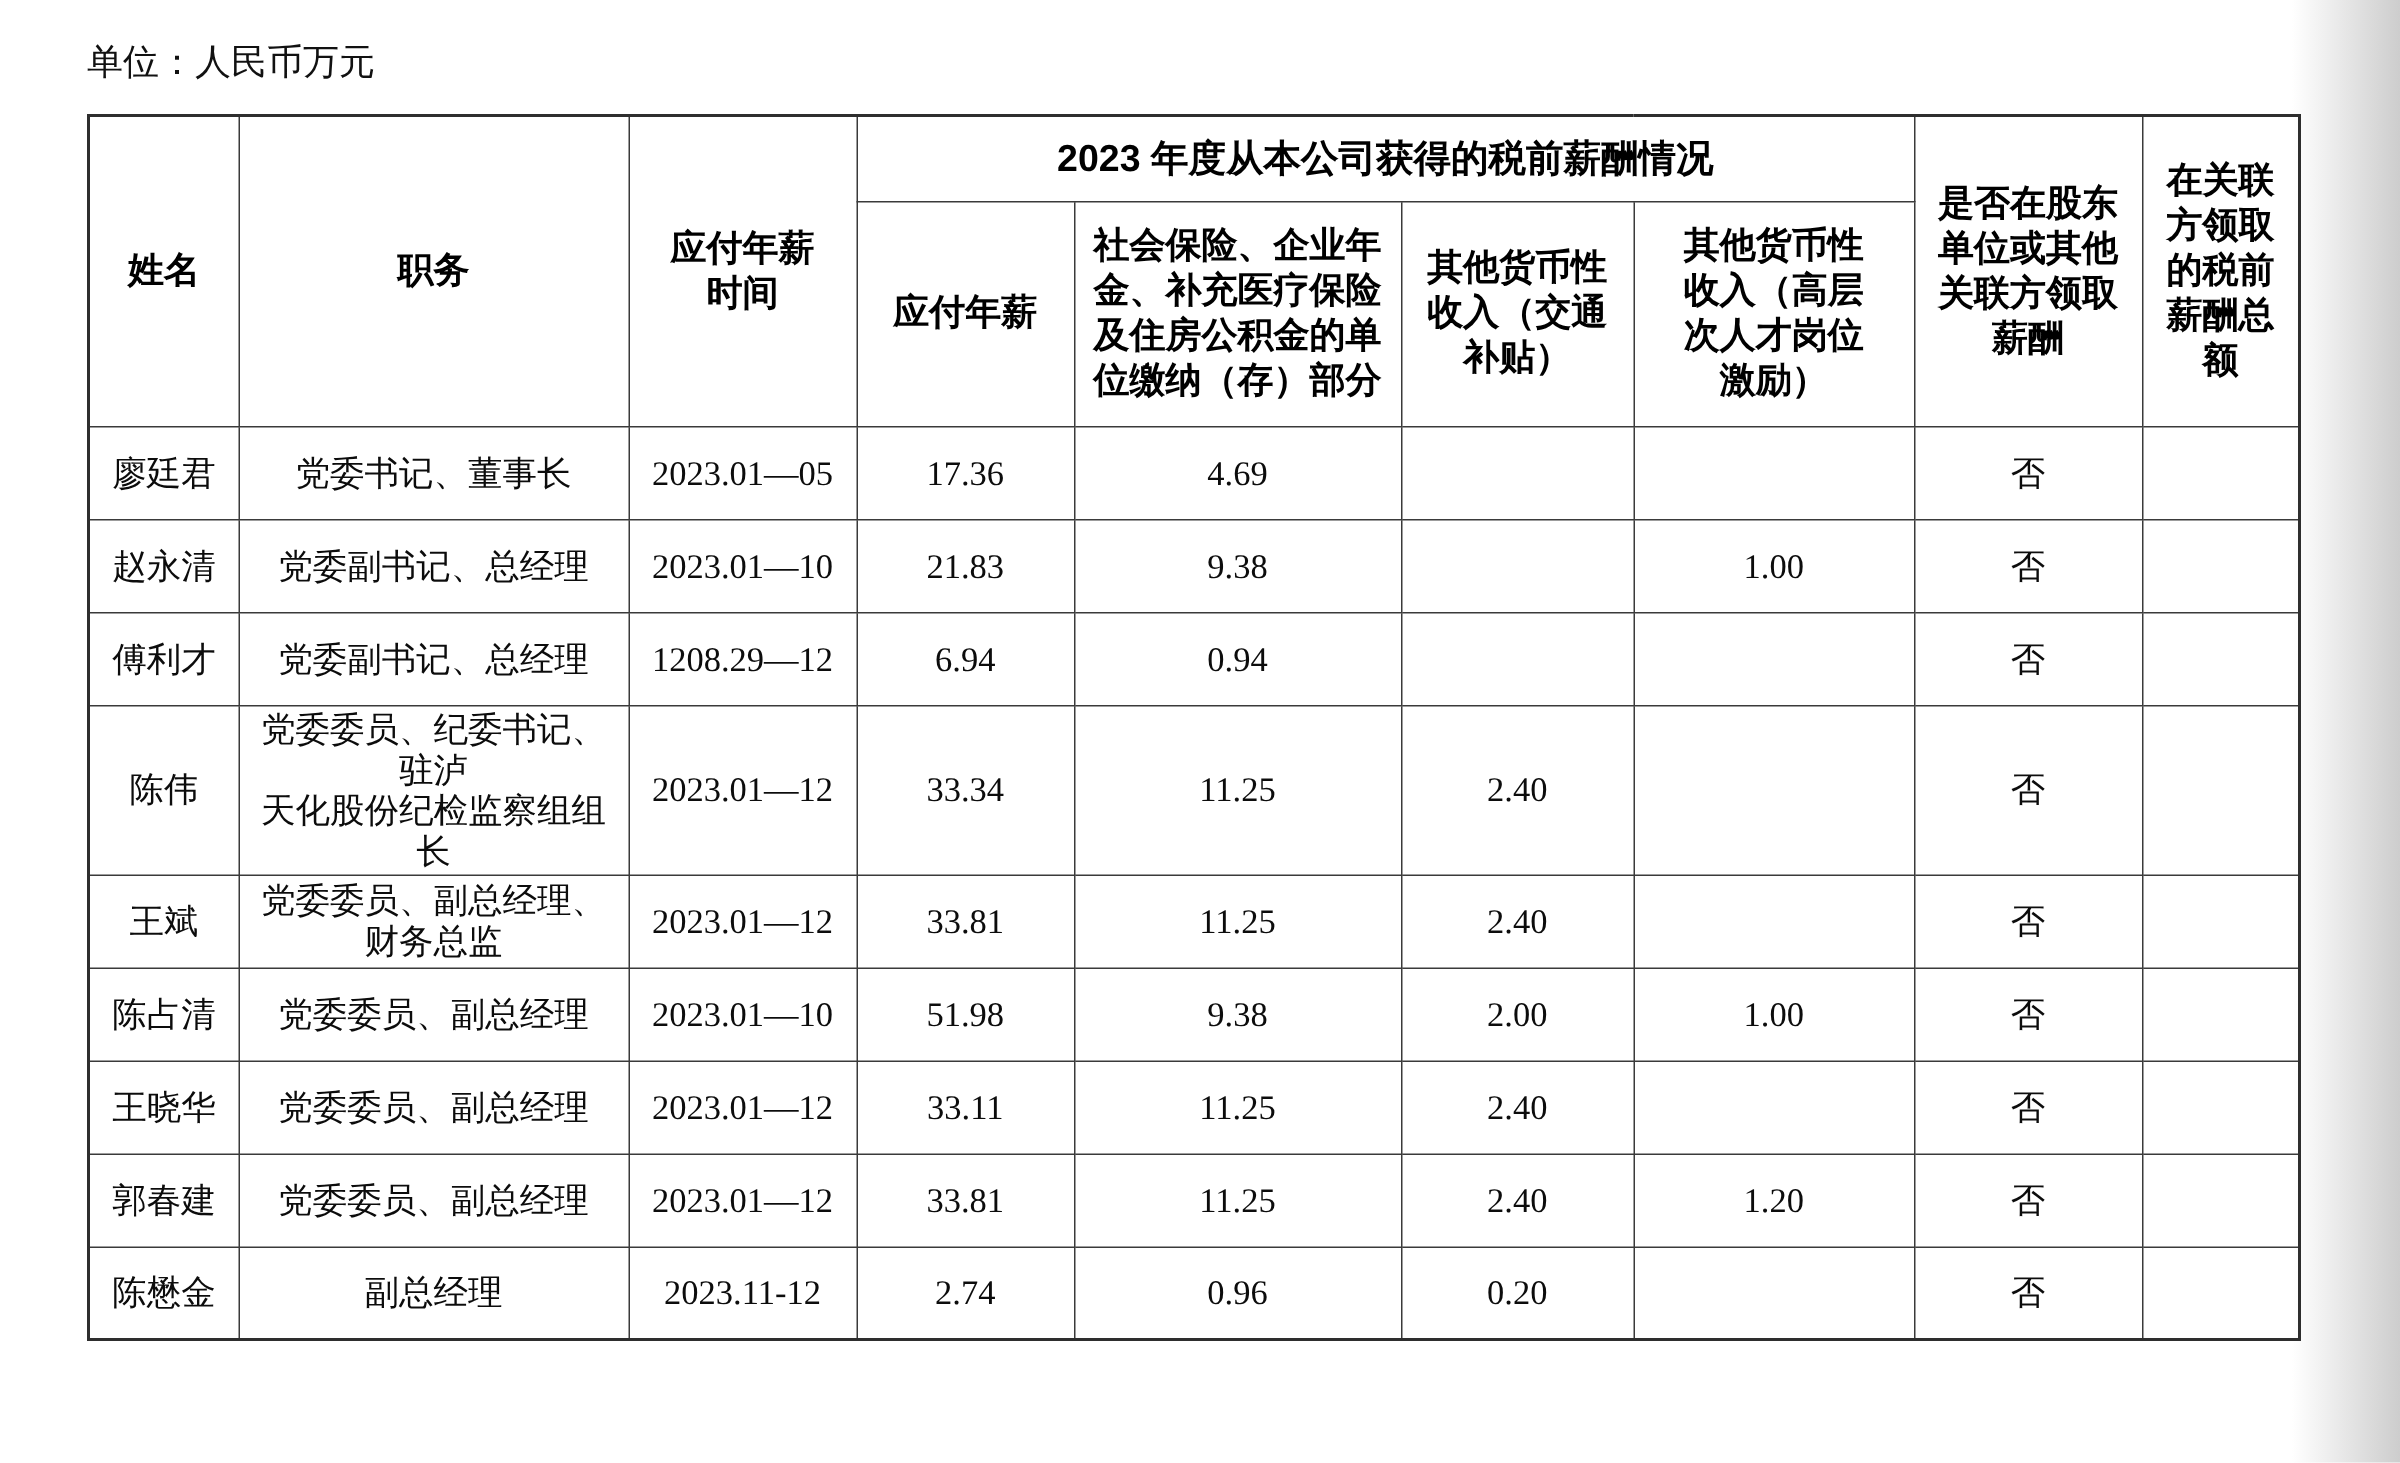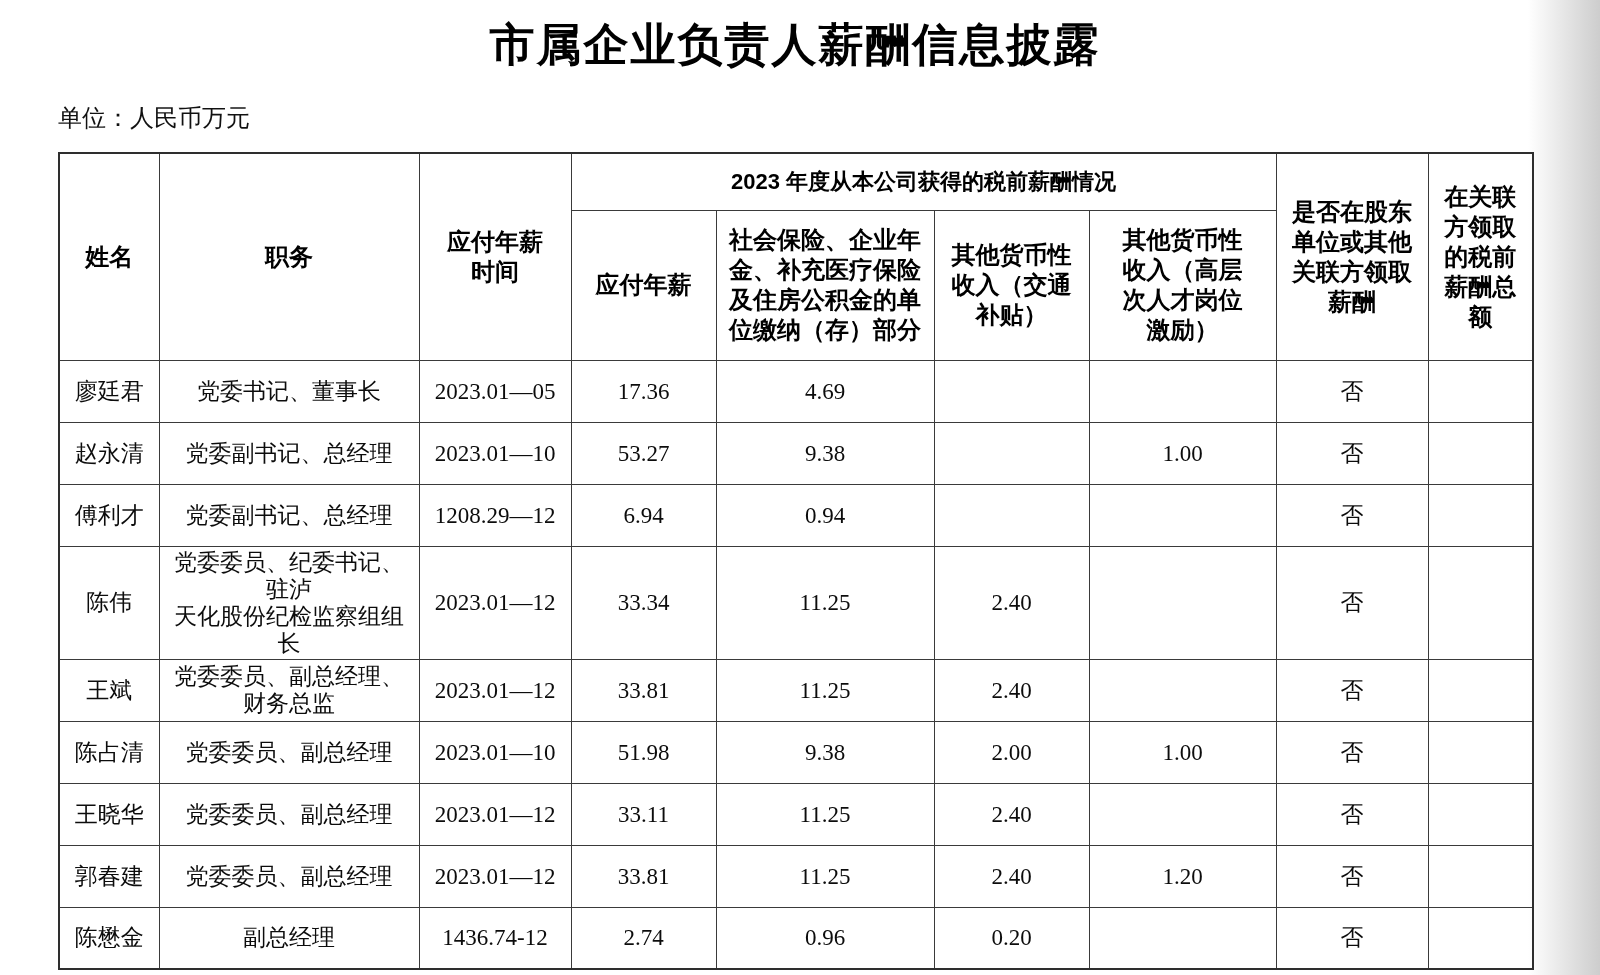--- a/index.html
+++ b/index.html
@@ -32,37 +32,36 @@
     padding:2px 4px;
     text-align:center;vertical-align:middle;
     white-space:pre-line;
     overflow:hidden;
   }
   table.salary{border:2px solid #2e2e2e;}
   th{
     font-family:"Liberation Sans","DejaVu Sans",sans-serif;
     font-weight:600;font-size:24px;line-height:30px;color:#000;
   }
-  th.group-head{font-size:22px;margin-left:35px;}
+  th.group-head{font-size:25px;margin-left:35px;}
   td{
     font-family:"Liberation Serif","DejaVu Serif",serif;
     font-size:23px;line-height:27px;color:#0c0c0c;
   }
   tr.hrow1{height:57px;}
   tr.hrow2{height:150px;}
   tr.drow{height:62px;}
 </style>
 </head>
 <body>
 
 <div class="page-shadow"></div>
 
 <div class="doc">
 
-  <div class="doc-title">市属企业负责人薪酬信息披露</div>
 
   <div class="unit-note">单位：人民币万元</div>
 
   <table class="salary">
     <colgroup>
       <col style="width:100px">
         <col style="width:260px">
         <col style="width:152px">
       <col style="width:145px">
         <col style="width:218px">
@@ -112,21 +111,21 @@
           <td>4.69</td>
           <td></td>
           <td></td>
           <td>否</td>
           <td></td>
         </tr>
       <tr class="drow">
           <td>赵永清</td>
           <td>党委副书记、总经理</td>
           <td>2023.01—10</td>
-          <td>53.27</td>
+          <td>21.83</td>
           <td>9.38</td>
           <td></td>
           <td>1.00</td>
           <td>否</td>
           <td></td>
         </tr>
       <tr class="drow">
           <td>傅利才</td>
           <td>党委副书记、总经理</td>
           <td>1208.29—12</td>
@@ -190,21 +189,21 @@
           <td>33.81</td>
           <td>11.25</td>
           <td>2.40</td>
           <td>1.20</td>
           <td>否</td>
           <td></td>
         </tr>
       <tr class="drow">
           <td>陈懋金</td>
           <td>副总经理</td>
-          <td>1436.74-12</td>
+          <td>2023.11-12</td>
           <td>2.74</td>
           <td>0.96</td>
           <td>0.20</td>
           <td></td>
           <td>否</td>
           <td></td>
         </tr>
     </tbody>
   </table>
 

